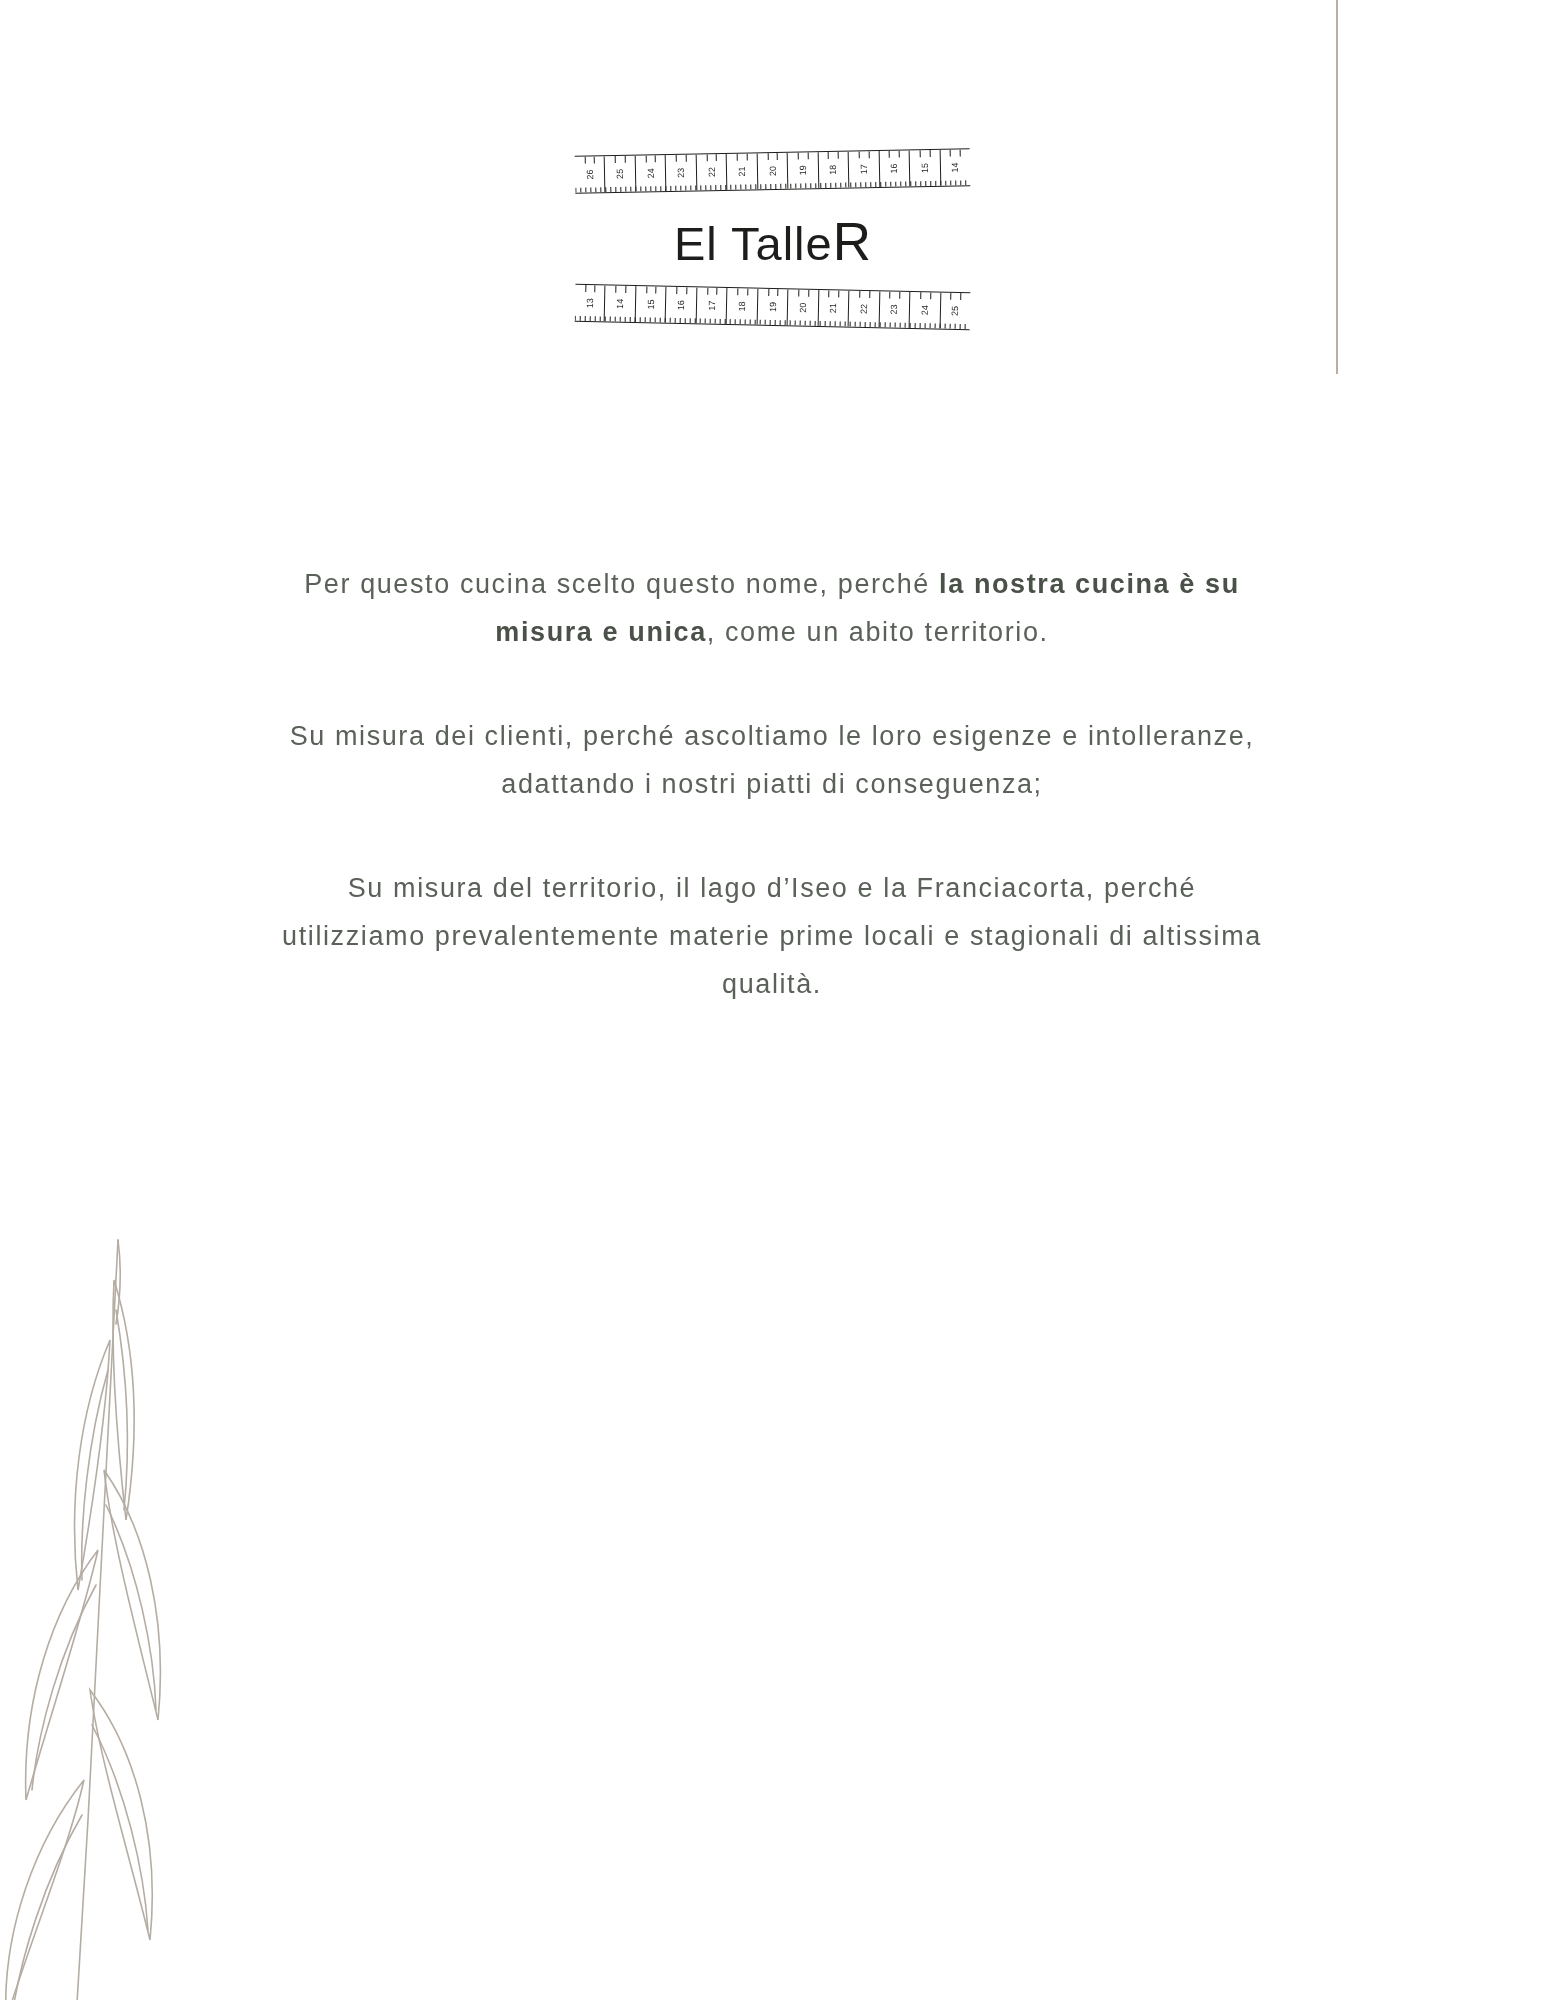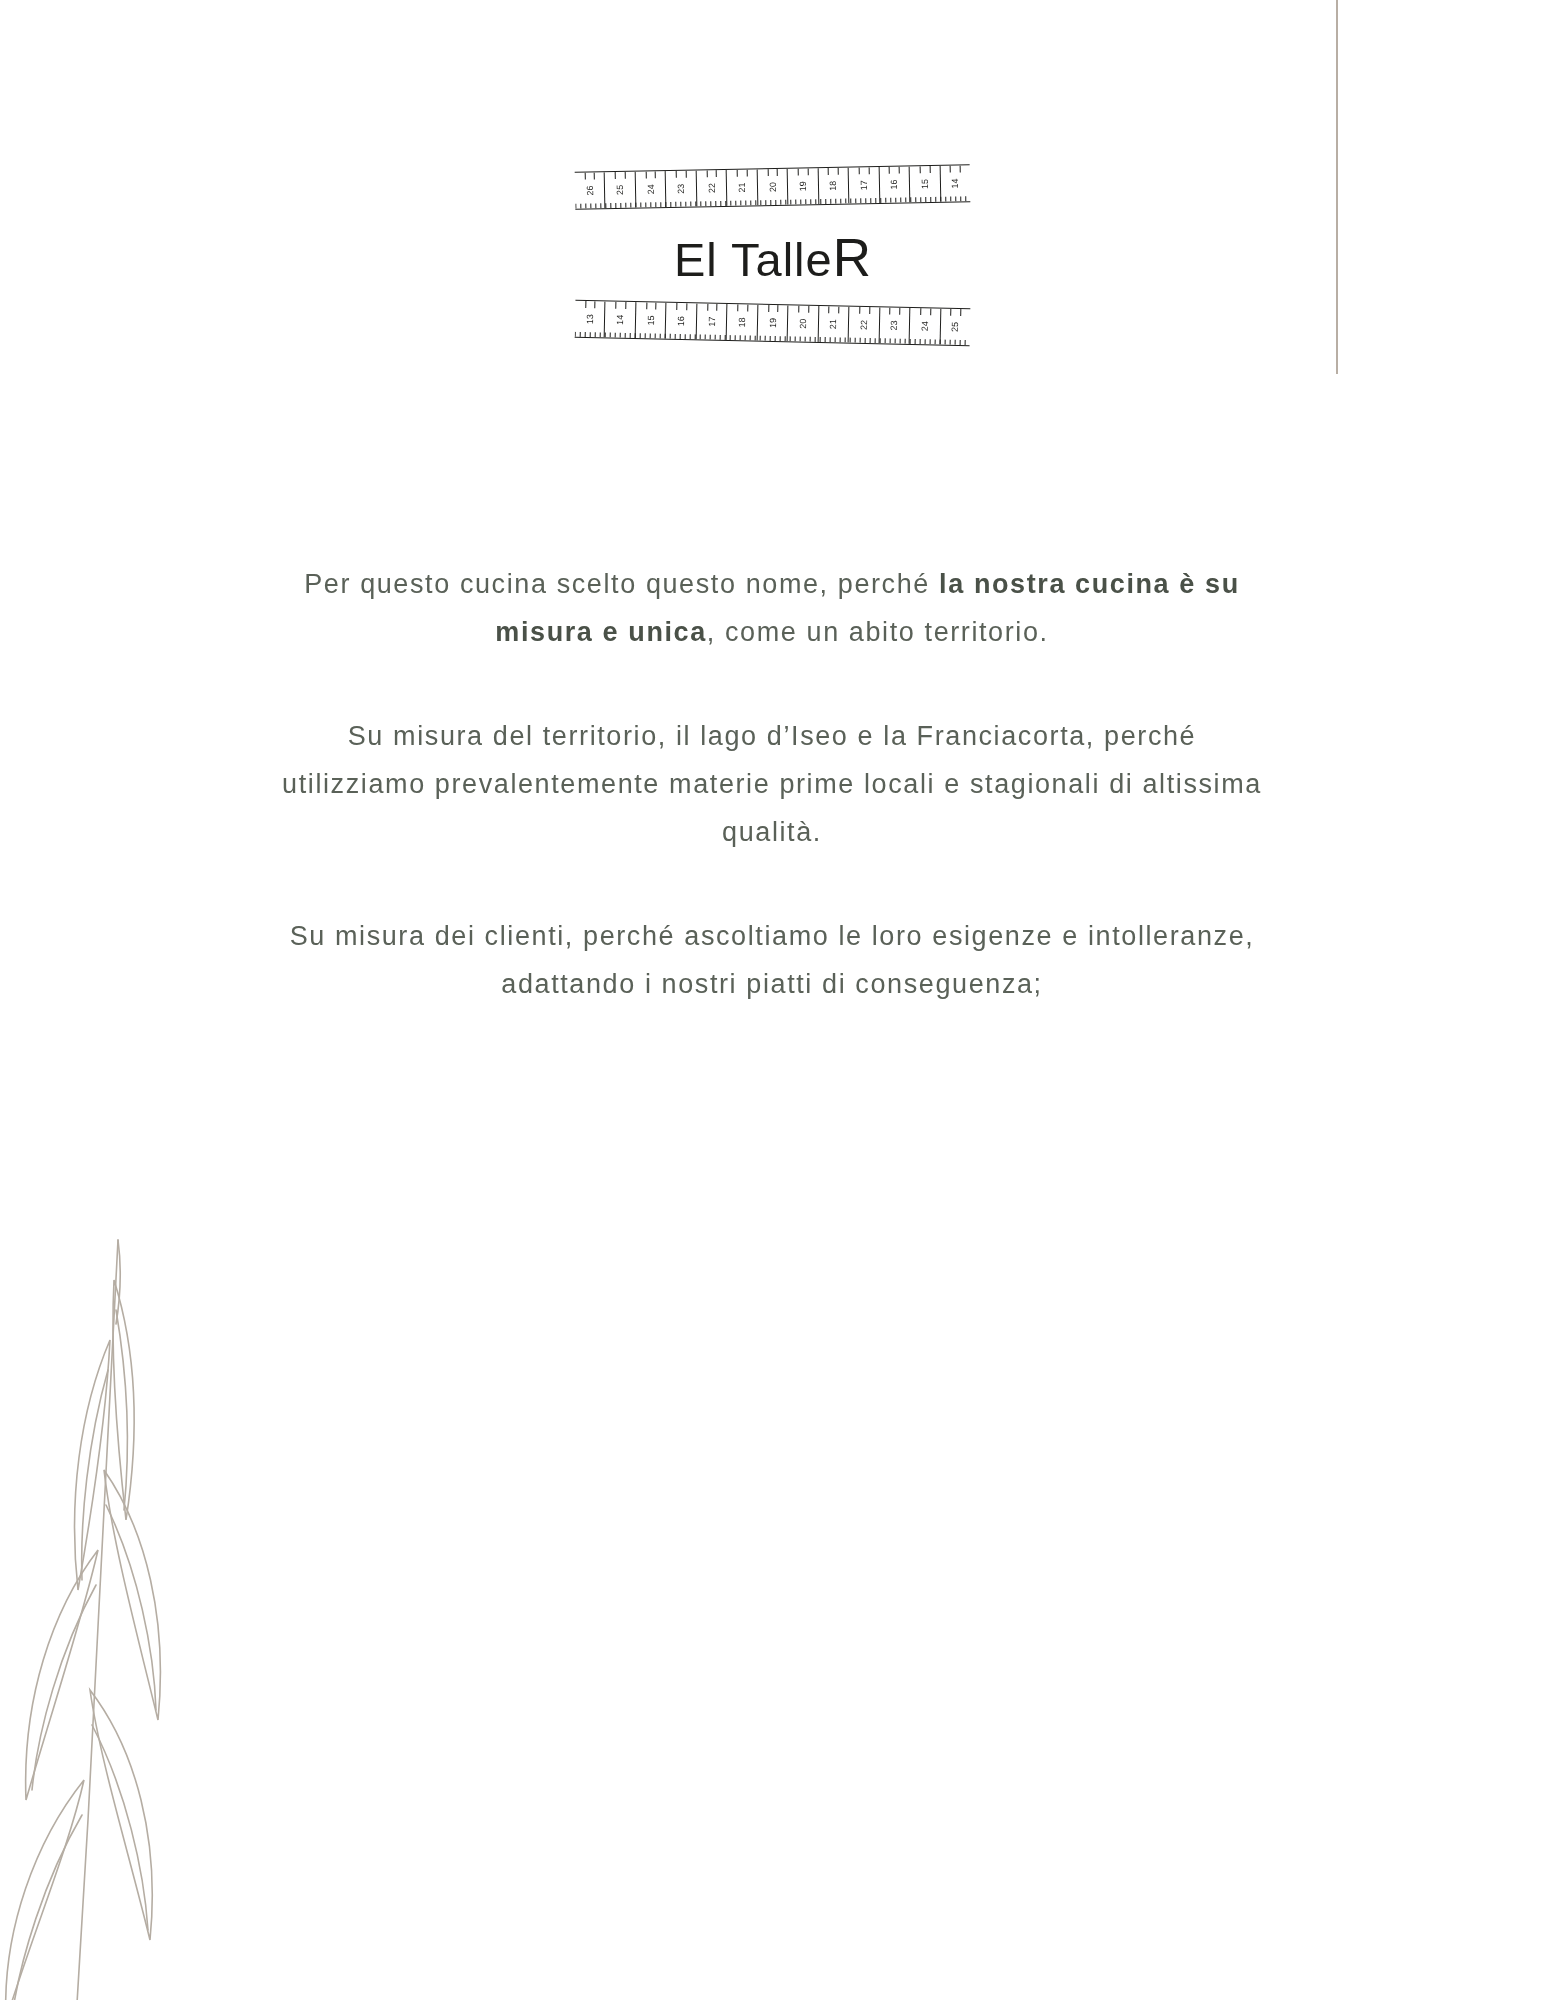--- a/index.html
+++ b/index.html
@@ -22,21 +22,21 @@
     top: 0;
     left: 1336px;
     width: 2px;
     height: 374px;
     background: #b8aea4;
   }
 
   
   .logo-block {
     position: absolute;
-    top: 168px;
+    top: 152px;
     left: 575px;
     width: 395px;
     height: 200px;
   }
   .tape {
     position: absolute;
     left: 0;
     width: 395px;
     height: 38px;
     background: #ffffff;
@@ -426,23 +426,23 @@
         <i style="left: 395px;"></i>
       </div>
     </div>
 </div>
 
 <div class="content">
 
 
   <p class="para"><span>Per questo cucina scelto questo nome, perché </span><b>la nostra cucina è su misura e unica</b><span>, come un abito territorio.</span></p>
 
+  <p class="para">Su misura dei clienti, perché ascoltiamo le loro esigenze e intolleranze, adattando i nostri piatti di conseguenza;</p>
+
   <p class="para">Su misura del territorio, il lago d’Iseo e la Franciacorta, perché utilizziamo prevalentemente materie prime locali e stagionali di altissima qualità.</p>
-
-  <p class="para">Su misura dei clienti, perché ascoltiamo le loro esigenze e intolleranze, adattando i nostri piatti di conseguenza;</p>
 </div>
 
 <svg class="grass" viewBox="0 0 380 800" fill="none" xmlns="http://www.w3.org/2000/svg">
   <g stroke="#b5ada3" stroke-width="1.6" fill="none" stroke-linecap="round">
 
     <path d="M158 20 C150 180, 140 380, 128 600 C122 700, 118 760, 116 800"></path>
 
     <path d="M154 60 C176 130, 180 210, 166 300 C158 230, 150 140, 154 60 Z"></path>
     <path d="M156 90 C168 160, 170 230, 164 290"></path>
 

